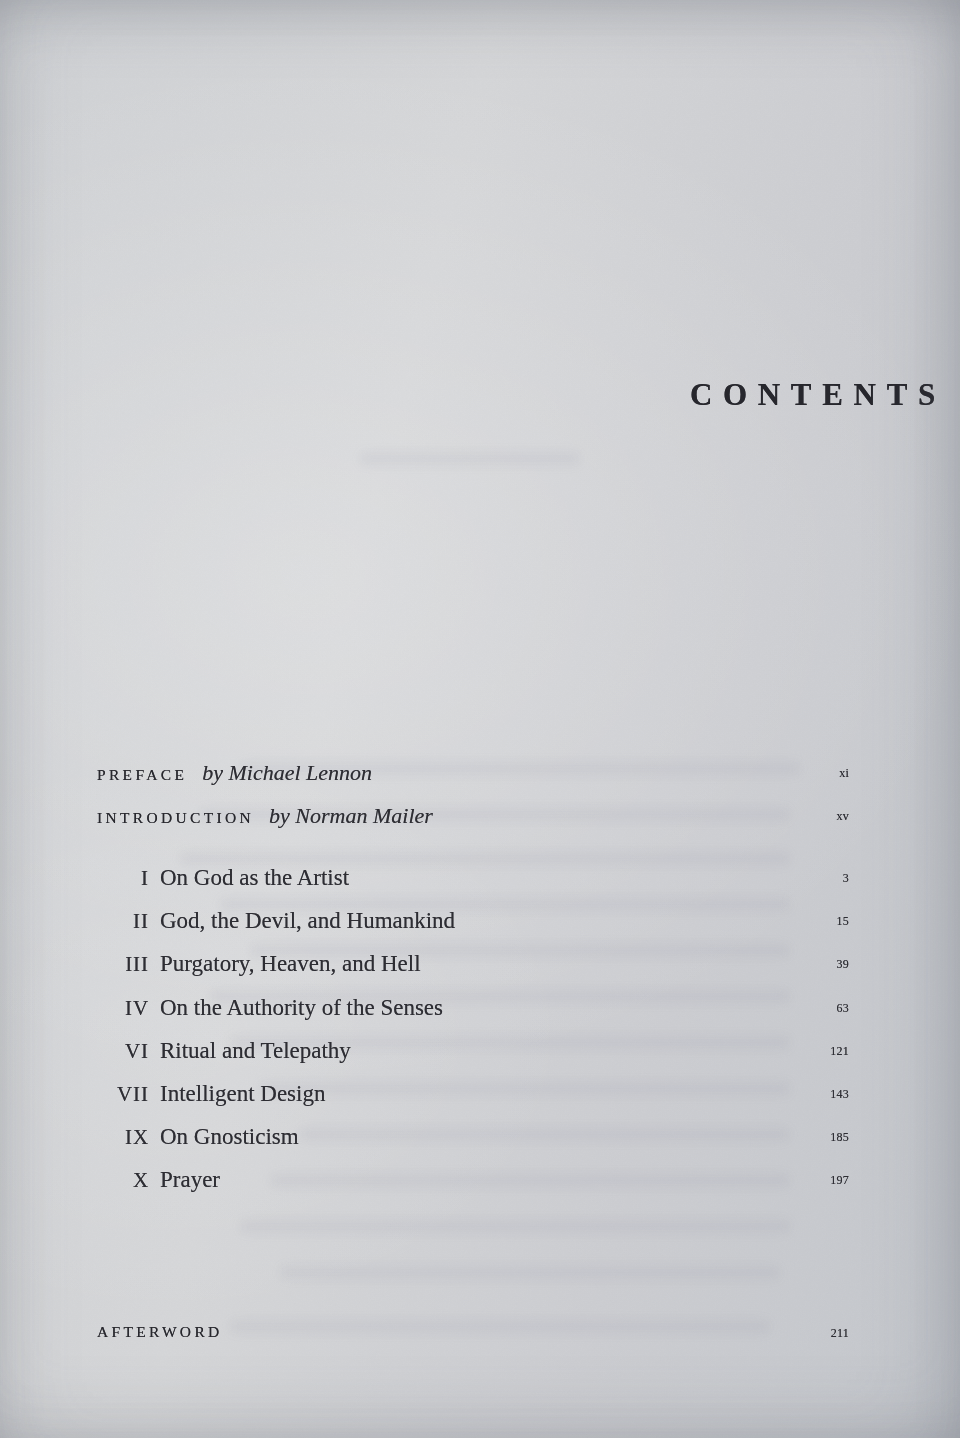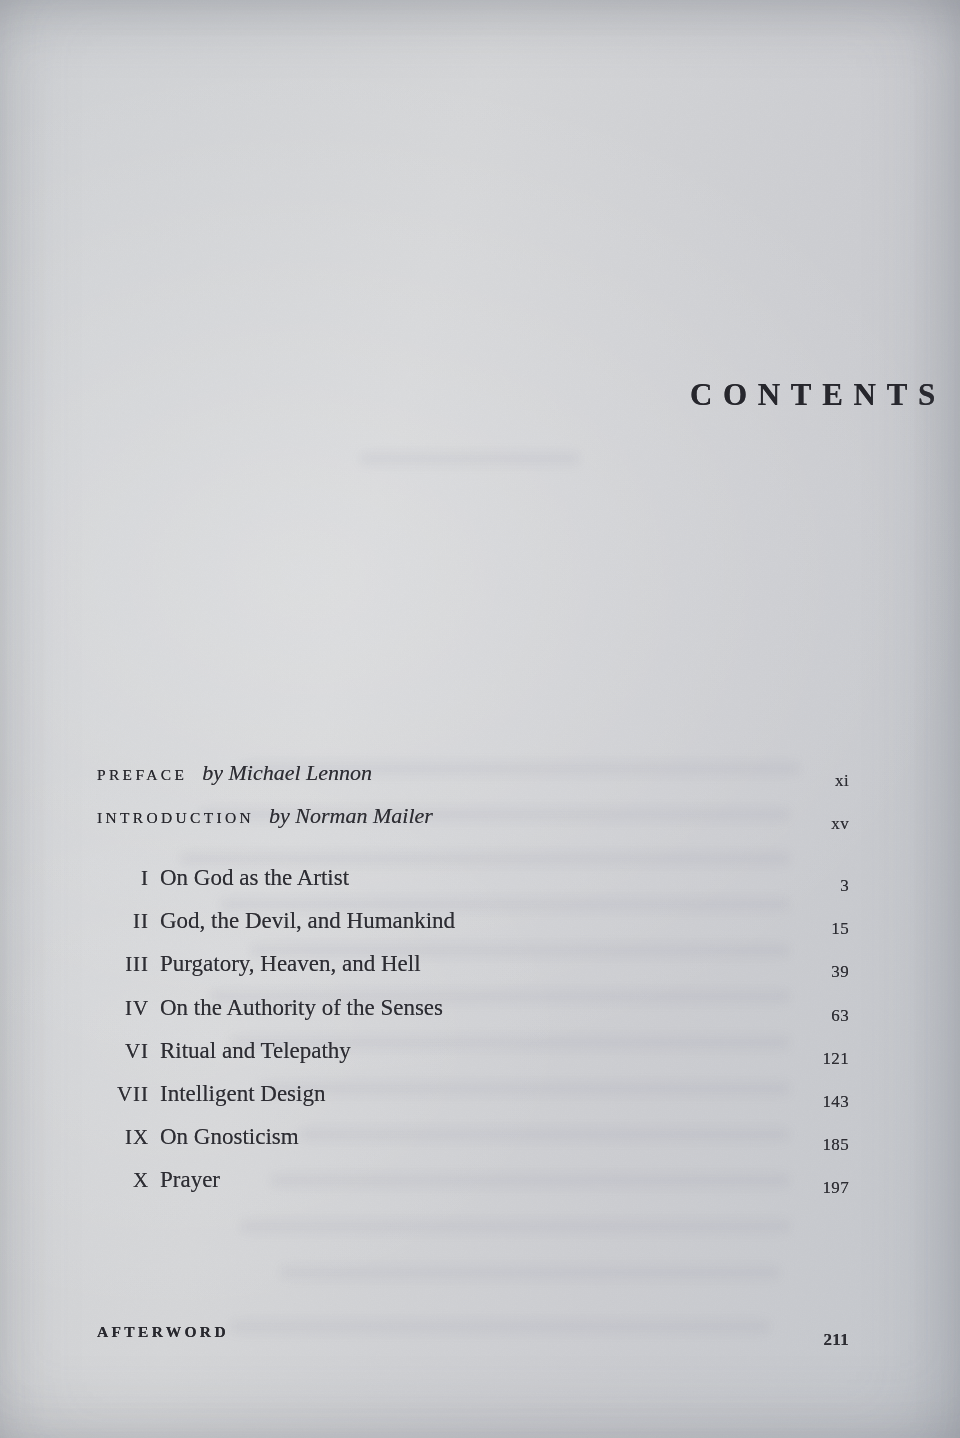--- a/index.html
+++ b/index.html
@@ -123,38 +123,37 @@
   .ch-title {
     font-size: 23px;
     margin-left: 11px;
     text-shadow: 0 0 0.5px rgba(45,45,51,0.6);
     text-align: center;
   }
 
   .page-num {
     position: absolute;
     right: 0;
-    top: 8px;
-    font-size: 17px;
+    top: 1px;
+    font-size: 12px;
     letter-spacing: 0.02em;
     text-shadow: 0 0 0.5px rgba(45,45,51,0.7);
   }
 
   .backmatter {
     position: absolute;
     left: 97px;
     right: 111px;
     top: 1311px;
   }
   .bm-row {
     position: relative;
     height: 42px;
     line-height: 42px;
     white-space: nowrap;
-    font-weight: bold;
   }
 </style>
 </head>
 <body>
 
 <div class="paper"></div>
 
 <div class="bleed">
   <div class="bleed-line" style="left:360px; top:452px; width:220px;"></div>
   <div class="bleed-line" style="left:240px; top:762px; width:560px;"></div>

